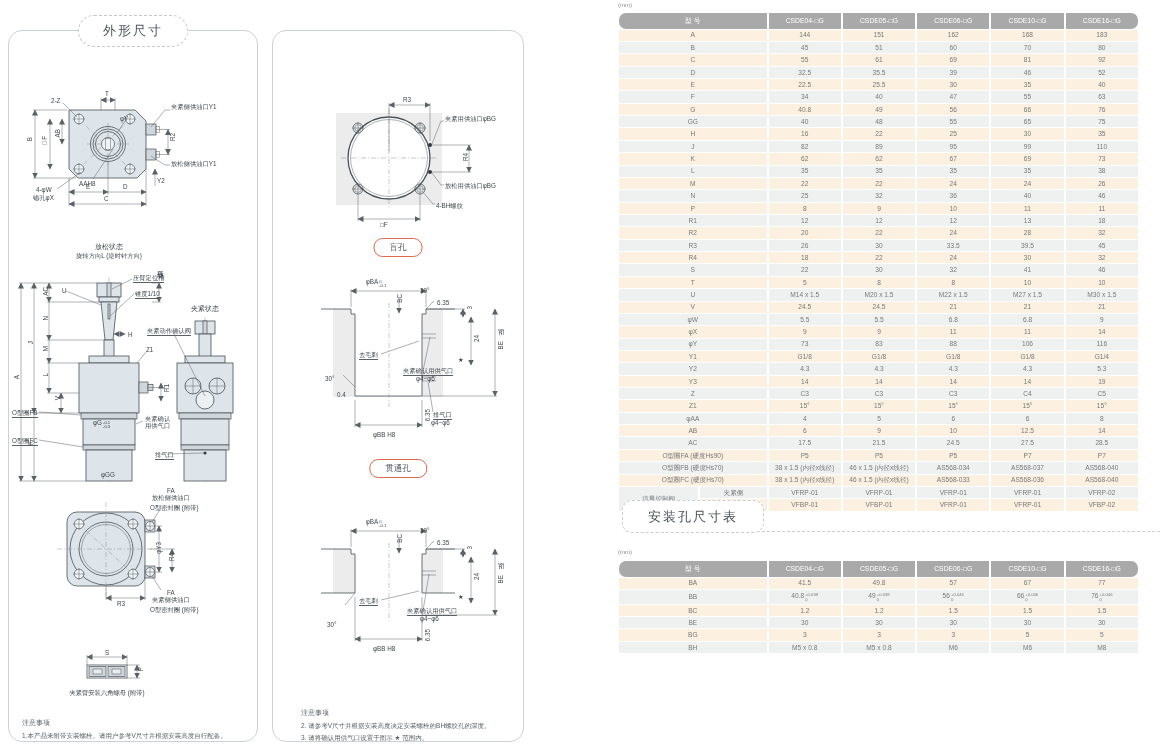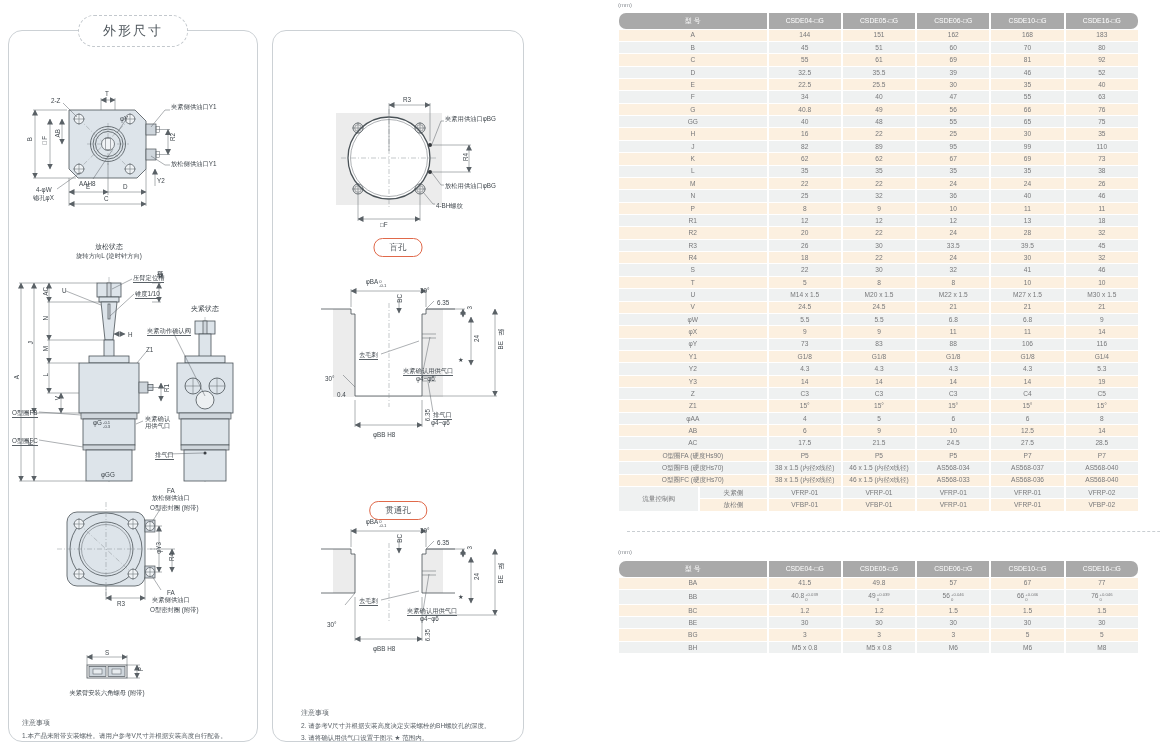--- a/index.html
+++ b/index.html
@@ -395,21 +395,21 @@
         <span class="dl" style="left: 52px; top: 114px;">30°</span>
         <span class="dl" style="left: 64px; top: 130px;">0.4</span>
         <span class="dl" style="left: 100px; top: 170px;">φBB H8</span>
         <span class="dl v" style="left: 151px; top: 148px;">6.35</span>
         <span class="dl u" style="left: 130px; top: 106px;">夹紧确认用供气口</span>
         <span class="dl" style="left: 143px; top: 114px;">φ4~φ6</span>
         <span class="dl u" style="left: 160px; top: 150px;">排气口</span>
         <span class="dl" style="left: 158px; top: 158px;">φ4~φ6</span>
       </div>
 
-  <div class="pill" style="top:470px">贯通孔</div>
+  <div class="pill" style="top:428px">贯通孔</div>
 
   <div class="drawing" style="left:0;top:472px;width:252px;height:190px">
     <svg width="252" height="190" viewBox="0 0 252 190">
       <rect class="fill3" x="60" y="46" width="110" height="44"></rect>
       <rect class="wht" x="78" y="46" width="75" height="5"></rect>
       <rect class="wht" x="82" y="51" width="67" height="39"></rect>
       <line class="geo" x1="48" y1="46" x2="78" y2="46"></line>
           <line class="geo" x1="153" y1="46" x2="182" y2="46"></line>
       <line class="geo" x1="48" y1="90" x2="82" y2="90"></line>
           <line class="geo" x1="149" y1="90" x2="182" y2="90"></line>
@@ -794,20 +794,23 @@
             <td>VFBP-01</td>
             <td>VFBP-01</td>
             <td>VFRP-01</td>
             <td>VFRP-01</td>
             <td>VFBP-02</td>
           </tr>
         </tbody>
       </table>
 
   <div class="tabline" style="left:10px;top:531px;width:1128px;height:10px;left:10px"></div>
+  <div class="tab" style="left:5px;top:500px;width:142px;height:33px">
+    <span>安装孔尺寸表</span>
+  </div>
 
   <div class="unit" style="left:1px;top:549px">(mm)</div>
   <table style="left:0;top:560px;width:523px">
         <colgroup>
           <col style="width: 78px;">
           <col style="width: 65px;">
           <col style="width: 71px;">
           <col style="width: 71px;">
           <col style="width: 71px;">
           <col style="width: 71px;">

